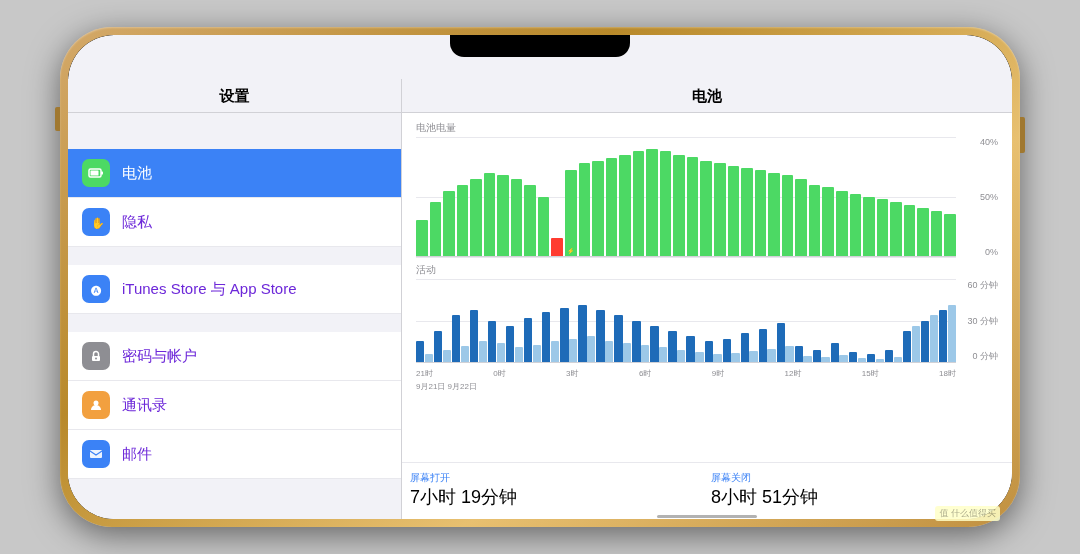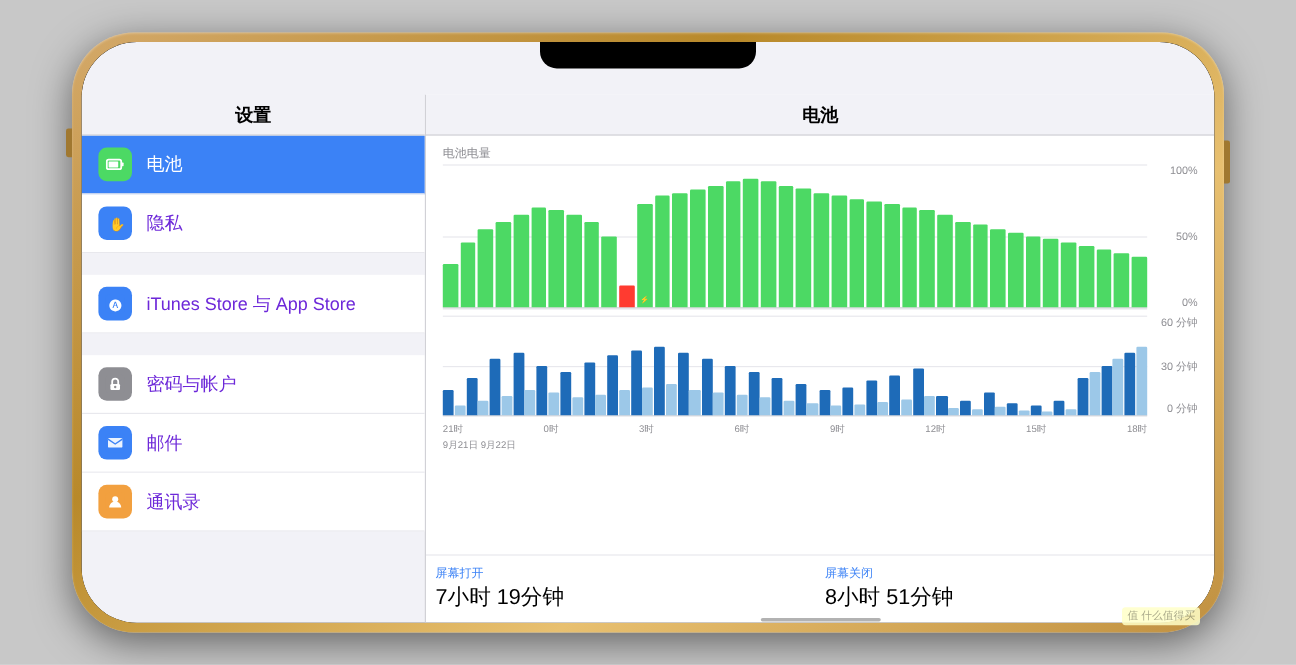--- a/index.html
+++ b/index.html
@@ -57,25 +57,26 @@
 
     .content-area {
       display: flex;
       flex-direction: row;
       flex: 1;
       margin-top: 44px;
     }
 
     
     .left-panel {
-      width: 287px;
+      width: 334px;
       background: #f2f2f7;
       border-right: 1px solid #d1d1d6;
       display: flex;
       flex-direction: column;
+      gap: 36px;
     }
 
     .panel-header {
       text-align: center;
       font-size: 15px;
       font-weight: 600;
       color: #000;
       padding: 8px 0 6px;
       border-bottom: 1px solid #d1d1d6;
       background: #f2f2f7;
@@ -433,39 +434,39 @@
                   <rect width="16" height="16" rx="3.5" fill="#8e8e93"></rect>
                   <rect x="4" y="8" width="8" height="5" rx="1" fill="white"></rect>
                   <path d="M5.5 8V6a2.5 2.5 0 015 0v2" stroke="white" stroke-width="1.5" fill="none"></path>
                   <circle cx="8" cy="10.5" r="1" fill="#8e8e93"></circle>
                 </svg>
               </div>
               <span class="menu-label">密码与帐户</span>
             </div>
 
             <div class="menu-item">
+              <div class="menu-icon icon-contacts">
+                <svg width="16" height="16" viewBox="0 0 16 16">
+                  <rect width="16" height="16" rx="3.5" fill="#f2a03f"></rect>
+                  <circle cx="8" cy="6" r="2.5" fill="white"></circle>
+                  <path d="M3 13c0-2.76 2.24-5 5-5s5 2.24 5 5" fill="white"></path>
+                </svg>
+              </div>
+              <span class="menu-label">通讯录</span>
+            </div>
+
+            <div class="menu-item">
               <div class="menu-icon icon-mail">
                 <svg width="16" height="16" viewBox="0 0 16 16">
                   <rect width="16" height="16" rx="3.5" fill="#3b82f6"></rect>
                   <rect x="2" y="4" width="12" height="8" rx="1" fill="white" opacity="0.9"></rect>
                   <path d="M2 5l6 4 6-4" stroke="#3b82f6" stroke-width="1.2" fill="none"></path>
                 </svg>
               </div>
               <span class="menu-label">邮件</span>
-            </div>
-
-            <div class="menu-item">
-              <div class="menu-icon icon-contacts">
-                <svg width="16" height="16" viewBox="0 0 16 16">
-                  <rect width="16" height="16" rx="3.5" fill="#f2a03f"></rect>
-                  <circle cx="8" cy="6" r="2.5" fill="white"></circle>
-                  <path d="M3 13c0-2.76 2.24-5 5-5s5 2.24 5 5" fill="white"></path>
-                </svg>
-              </div>
-              <span class="menu-label">通讯录</span>
             </div>
 
           </div>
         </div>
 
         <div class="right-panel">
           <div class="right-header">电池</div>
 
           <div class="battery-content">
 
@@ -513,28 +514,29 @@
                     <div class="bar-battery" style="height: 52%;"></div>
                     <div class="bar-battery" style="height: 50%;"></div>
                     <div class="bar-battery" style="height: 48%;"></div>
                     <div class="bar-battery" style="height: 45%;"></div>
                     <div class="bar-battery" style="height: 43%;"></div>
                     <div class="bar-battery" style="height: 40%;"></div>
                     <div class="bar-battery" style="height: 38%;"></div>
                     <div class="bar-battery" style="height: 35%;"></div>
                   </div>
                 <div class="chart-grid">
-                  <span class="grid-label">100%</span>
+                  <span class="grid-label">40%</span>
                   <span class="grid-label">50%</span>
                   <span class="grid-label">0%</span>
                 </div>
               </div>
             </div>
 
             <div class="chart-section">
+              <div class="chart-label">活动</div>
               <div class="activity-chart-container">
                 <div class="grid-lines" style="bottom:16px;top:0;">
                   <div class="grid-line" style="top:0%"></div>
                   <div class="grid-line" style="top:50%"></div>
                 </div>
                 <div class="activity-bars-area" id="activity-bars-container">
                     <div class="bar-group">
                       <div class="bar-active-dark" style="height: 25%;"></div>
                       <div class="bar-active-light" style="height: 10%;"></div>
                     </div>

